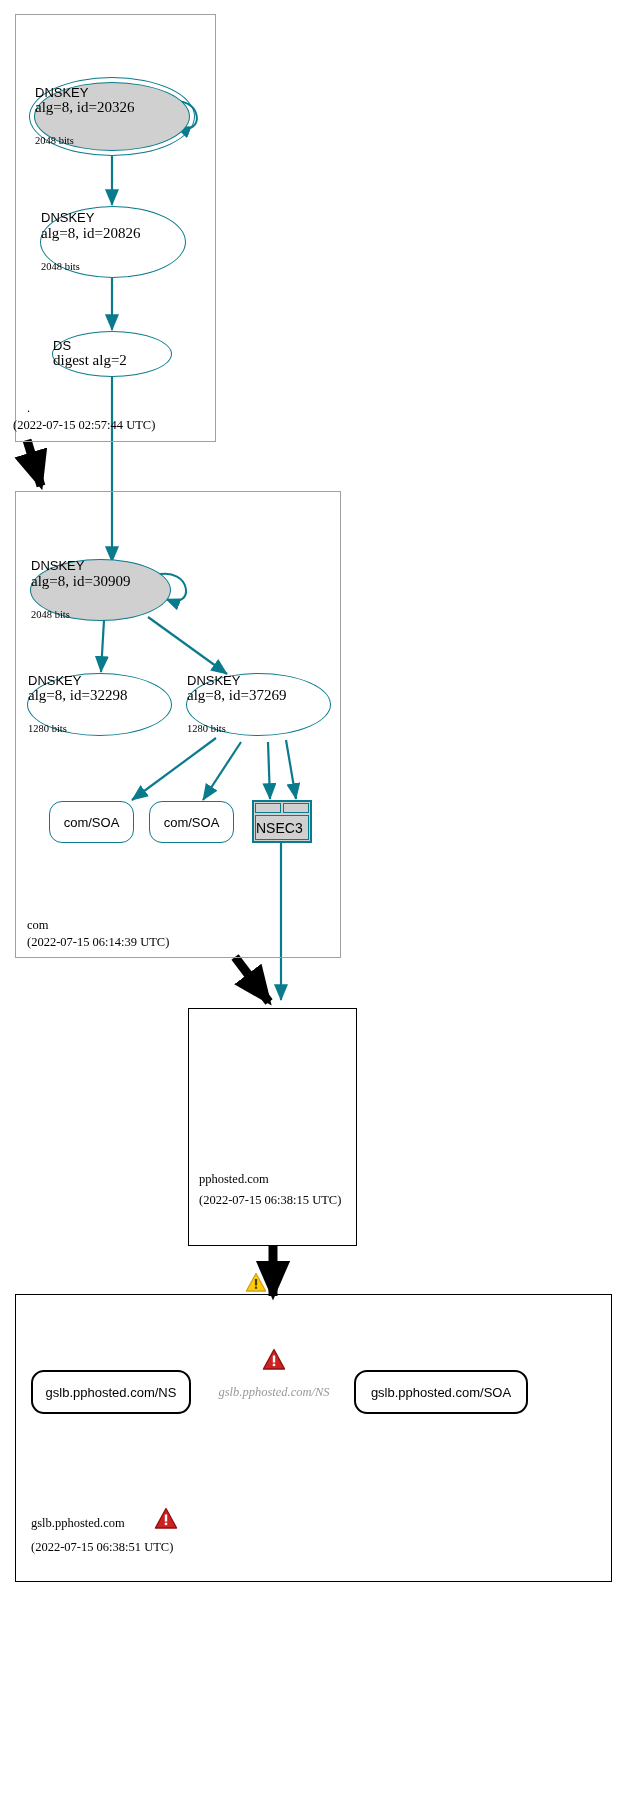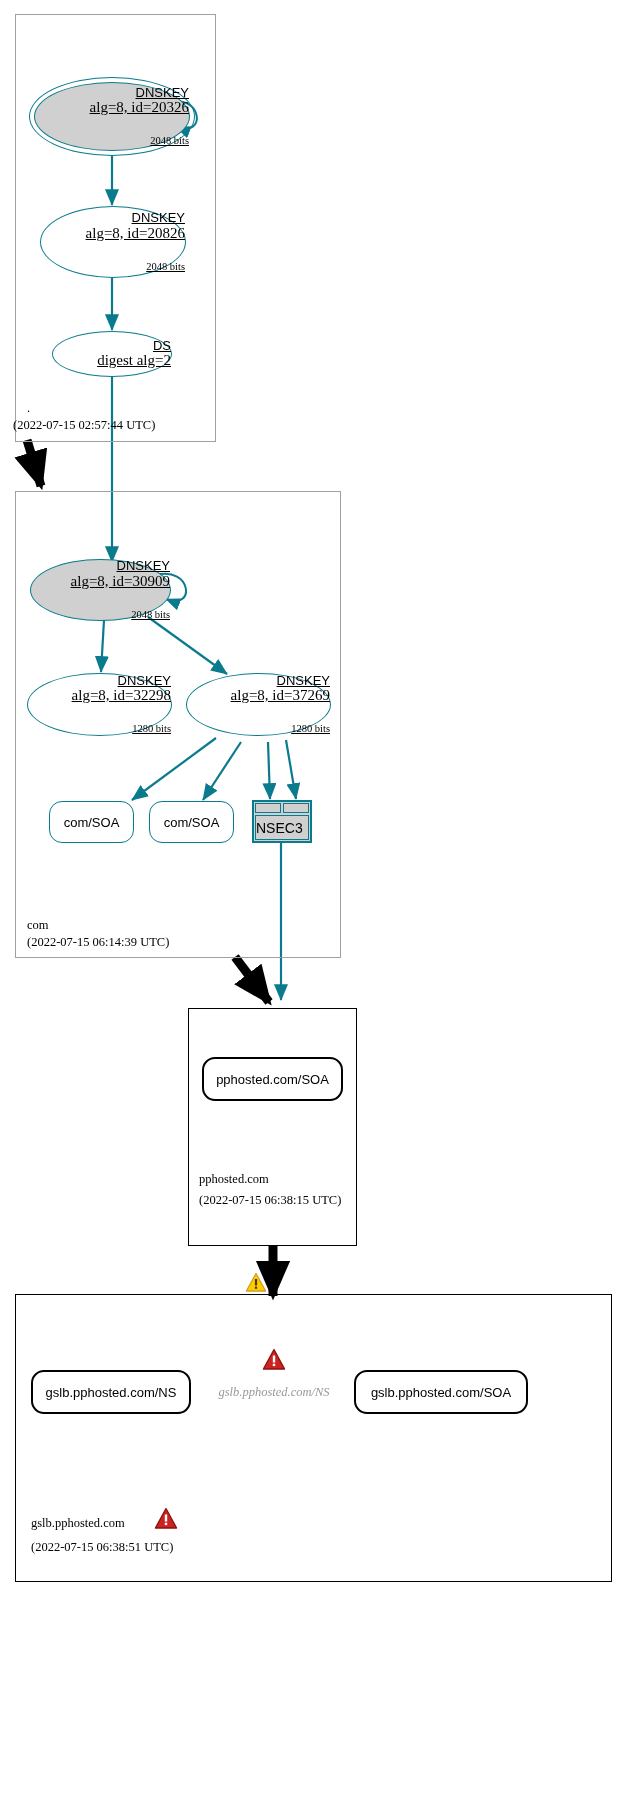--- a/index.html
+++ b/index.html
@@ -11,22 +11,22 @@
   
   .zone{position:absolute;box-sizing:border-box;background:transparent;}
   .zone.gray{border:1px solid #a0a0a0;}
   .zone.black{border:1px solid #000000;}
   .zone-label{position:absolute;font-family:"Liberation Serif", serif;color:#000;white-space:nowrap;}
   .zone-name{font-size:12.5px;}
   .zone-time{font-size:12.5px;}
 
   
   .ell{position:absolute;box-sizing:border-box;border:1.7px solid #0a7b8c;
-       border-radius:50%;display:flex;flex-direction:column;align-items:flex-end;
-       justify-content:center;text-align:center;background:#ffffff;text-decoration:underline;}
+       border-radius:50%;display:flex;flex-direction:column;align-items:flex-start;
+       justify-content:center;text-align:center;background:#ffffff;}
   .ell.filled{background:#d0d0d0;}
   .ell .t1{font-family:"Liberation Sans", sans-serif;font-size:13px;color:#000;line-height:1.05;}
   .ell .t2{font-family:"Liberation Serif", serif;font-size:15px;color:#000;line-height:1.15;}
   .ell .t3{font-family:"Liberation Serif", serif;font-size:10.5px;color:#000;line-height:1.15;margin-top:19px;}
   .ell-outer{position:absolute;box-sizing:border-box;border:1.7px solid #0a7b8c;border-radius:50%;background:transparent;}
 
   
   .rr{position:absolute;box-sizing:border-box;display:flex;align-items:center;
       justify-content:center;border-radius:13px;background:#fff;white-space:nowrap;}
   .rr.teal{border:1.7px solid #0a7b8c;}
@@ -155,23 +155,20 @@
     </div>
     <div class="body">
       <span>NSEC3</span>
     </div>
   </div>
 
   <div class="zone black" style="left:188px;top:1008px;width:169px;height:238px;"></div>
   <div class="zone-label zone-name" style="left:199px;top:1172px;">pphosted.com</div>
   <div class="zone-label zone-time" style="left:199px;top:1193px;">(2022-07-15 06:38:15 UTC)</div>
 
-  <div class="rr black" style="left:202px;top:1057px;width:141px;height:44px;">
-    <span>pphosted.com/SOA</span>
-  </div>
 
   <svg class="tri" style="left:245px;top:1272px;width:22px;height:21px;" viewBox="0 0 22 21">
     <path d="M11,1.5 L20.6,19 L1.4,19 Z" fill="#ffcc00" stroke="#c9a227" stroke-width="1.3" stroke-linejoin="round"></path>
     <rect x="9.9" y="7" width="2.2" height="6.4" fill="#4a3a00"></rect>
     <rect x="9.9" y="14.6" width="2.2" height="2.2" fill="#4a3a00"></rect>
   </svg>
 
   <div class="zone black" style="left:15px;top:1294px;width:597px;height:288px;"></div>
   <div class="zone-label zone-name" style="left:31px;top:1516px;">gslb.pphosted.com</div>
   <div class="zone-label zone-time" style="left:31px;top:1540px;">(2022-07-15 06:38:51 UTC)</div>

